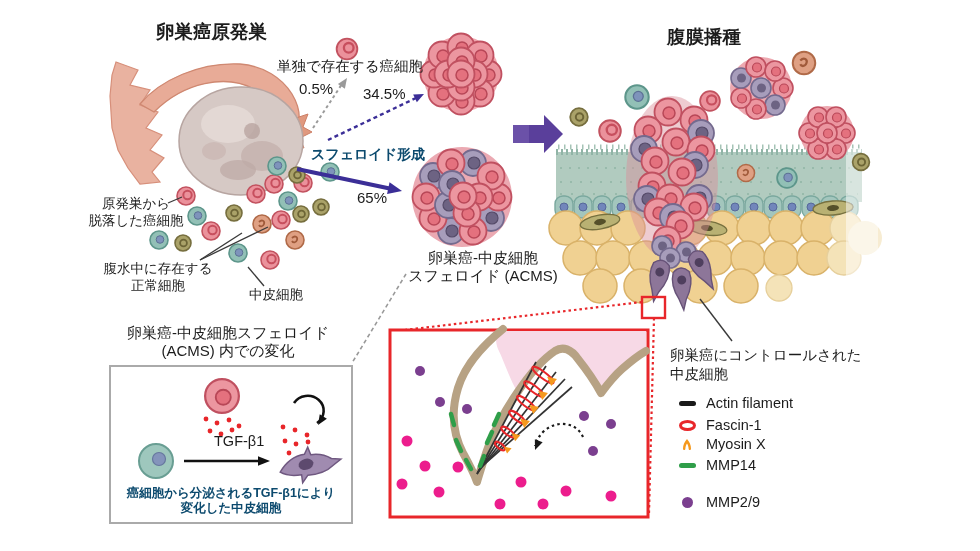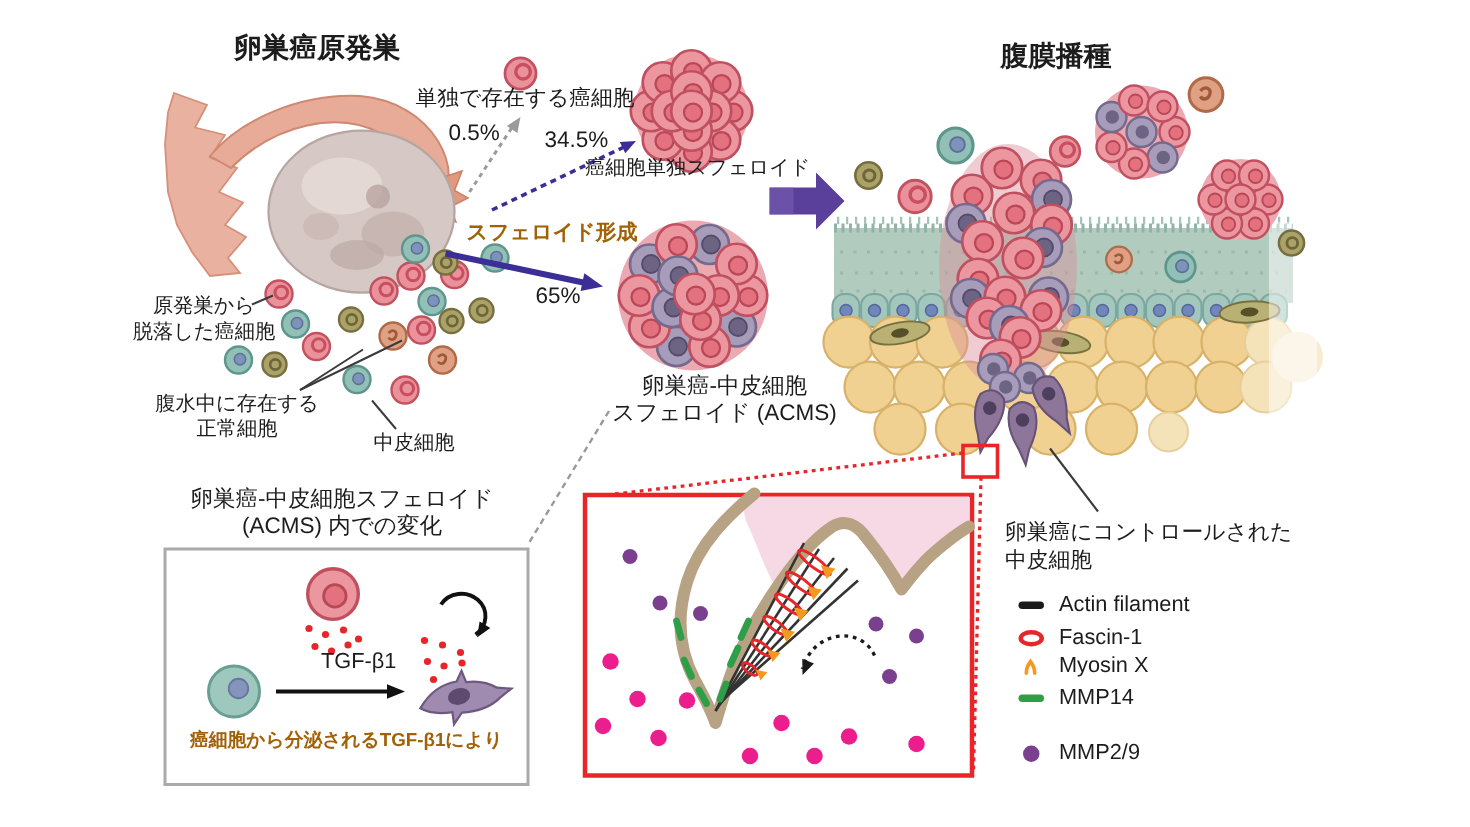--- a/index.html
+++ b/index.html
@@ -1,21 +1,21 @@
 <!DOCTYPE html>
 <html><head>
 <meta charset="utf-8">
 <style>
   html,body{margin:0;padding:0;background:#fff;}
   .stage{position:relative;width:980px;height:551px;background:#ffffff;overflow:hidden;
          font-family:"Liberation Sans","DejaVu Sans",sans-serif;color:#1c1c1c;}
   svg.art{position:absolute;left:0;top:0;}
   .lbl{position:absolute;white-space:nowrap;line-height:1.18;color:#1c1c1c;z-index:5;}
   .c{text-align:center;}
-  .red{color:#a16207;font-weight:bold;}
+  .red{color:#0c4a6e;font-weight:bold;}
   .b{font-weight:600;}
   .lg-row{position:absolute;left:677px;display:flex;align-items:center;height:18px;z-index:5;}
   .lg-ic{width:20px;display:flex;justify-content:center;align-items:center;}
   .lg-label{font-size:14.5px;margin-left:9px;}
   .ic-bar{width:17px;height:5px;border-radius:2.5px;background:#1a1a1a;}
   .ic-bar.green{background:#2f9e49;}
   .ic-ring{width:17px;height:11px;border:3.2px solid #e8262a;border-radius:50%;box-sizing:border-box;}
   .ic-dot{width:11px;height:11px;border-radius:50%;background:#7b3f8f;}
   .ic-dot.magenta{width:12px;height:12px;background:#ec1d8d;}
 </style>
@@ -424,35 +424,35 @@
       <path d="M294,403 A16,15 0 1 1 317,423" fill="none" stroke="#111" stroke-width="2.6"></path>
       <use href="#ah" fill="#111" transform="translate(318,425) rotate(122)"></use>
     </g>
   </g>
 </svg>
 
 <div class="lbl b" style="left:156px;top:21px;font-size:18.5px;">卵巣癌原発巣</div>
 <div class="lbl" style="left:277px;top:58px;font-size:14.5px;">単独で存在する癌細胞</div>
 <div class="lbl" style="left:299px;top:80px;font-size:15px;">0.5%</div>
 <div class="lbl" style="left:363px;top:85px;font-size:15px;">34.5%</div>
-<div class="lbl" style="left:390px;top:104px;font-size:13.5px;">癌細胞単独スフェロイド</div>
 <div class="lbl red" style="left:311px;top:146px;font-size:14px;">スフェロイド形成</div>
 <div class="lbl" style="left:357px;top:189px;font-size:15px;">65%</div>
 <div class="lbl c" style="left:403px;top:249px;width:160px;font-size:15px;">卵巣癌-中皮細胞</div>
 <div class="lbl c" style="left:403px;top:267px;width:160px;font-size:15px;">スフェロイド (ACMS)</div>
 <div class="lbl c" style="left:88px;top:196px;width:96px;font-size:13.5px;">原発巣から</div>
 <div class="lbl c" style="left:88px;top:213px;width:96px;font-size:13.5px;">脱落した癌細胞</div>
 <div class="lbl c" style="left:103px;top:261px;width:110px;font-size:13.5px;">腹水中に存在する</div>
 <div class="lbl c" style="left:103px;top:278px;width:110px;font-size:13.5px;">正常細胞</div>
 <div class="lbl" style="left:249px;top:287px;font-size:13.5px;">中皮細胞</div>
 <div class="lbl b" style="left:667px;top:26px;font-size:18.5px;">腹膜播種</div>
 <div class="lbl c" style="left:95px;top:324px;width:266px;font-size:15px;">卵巣癌-中皮細胞スフェロイド</div>
 <div class="lbl c" style="left:95px;top:342px;width:266px;font-size:15px;">(ACMS) 内での変化</div>
 <div class="lbl" style="left:197px;top:433px;font-size:14.5px;margin-left:17px;">TGF-β1</div>
 <div class="lbl red c" style="left:106px;top:486px;width:250px;font-size:12.5px;">癌細胞から分泌されるTGF-β1により</div>
+<div class="lbl red c" style="left:106px;top:501px;width:250px;font-size:12.5px;">変化した中皮細胞</div>
 <div class="lbl" style="left:670px;top:347px;font-size:14.5px;">卵巣癌にコントロールされた</div>
 <div class="lbl" style="left:670px;top:366px;font-size:14.5px;">中皮細胞</div>
 
 <div class="lg-row" style="top:394px;">
   <span class="lg-ic">
         <span class="ic-bar"></span>
       </span>
   <span class="lg-label">Actin filament</span>
 </div>
 <div class="lg-row" style="top:416px;">

